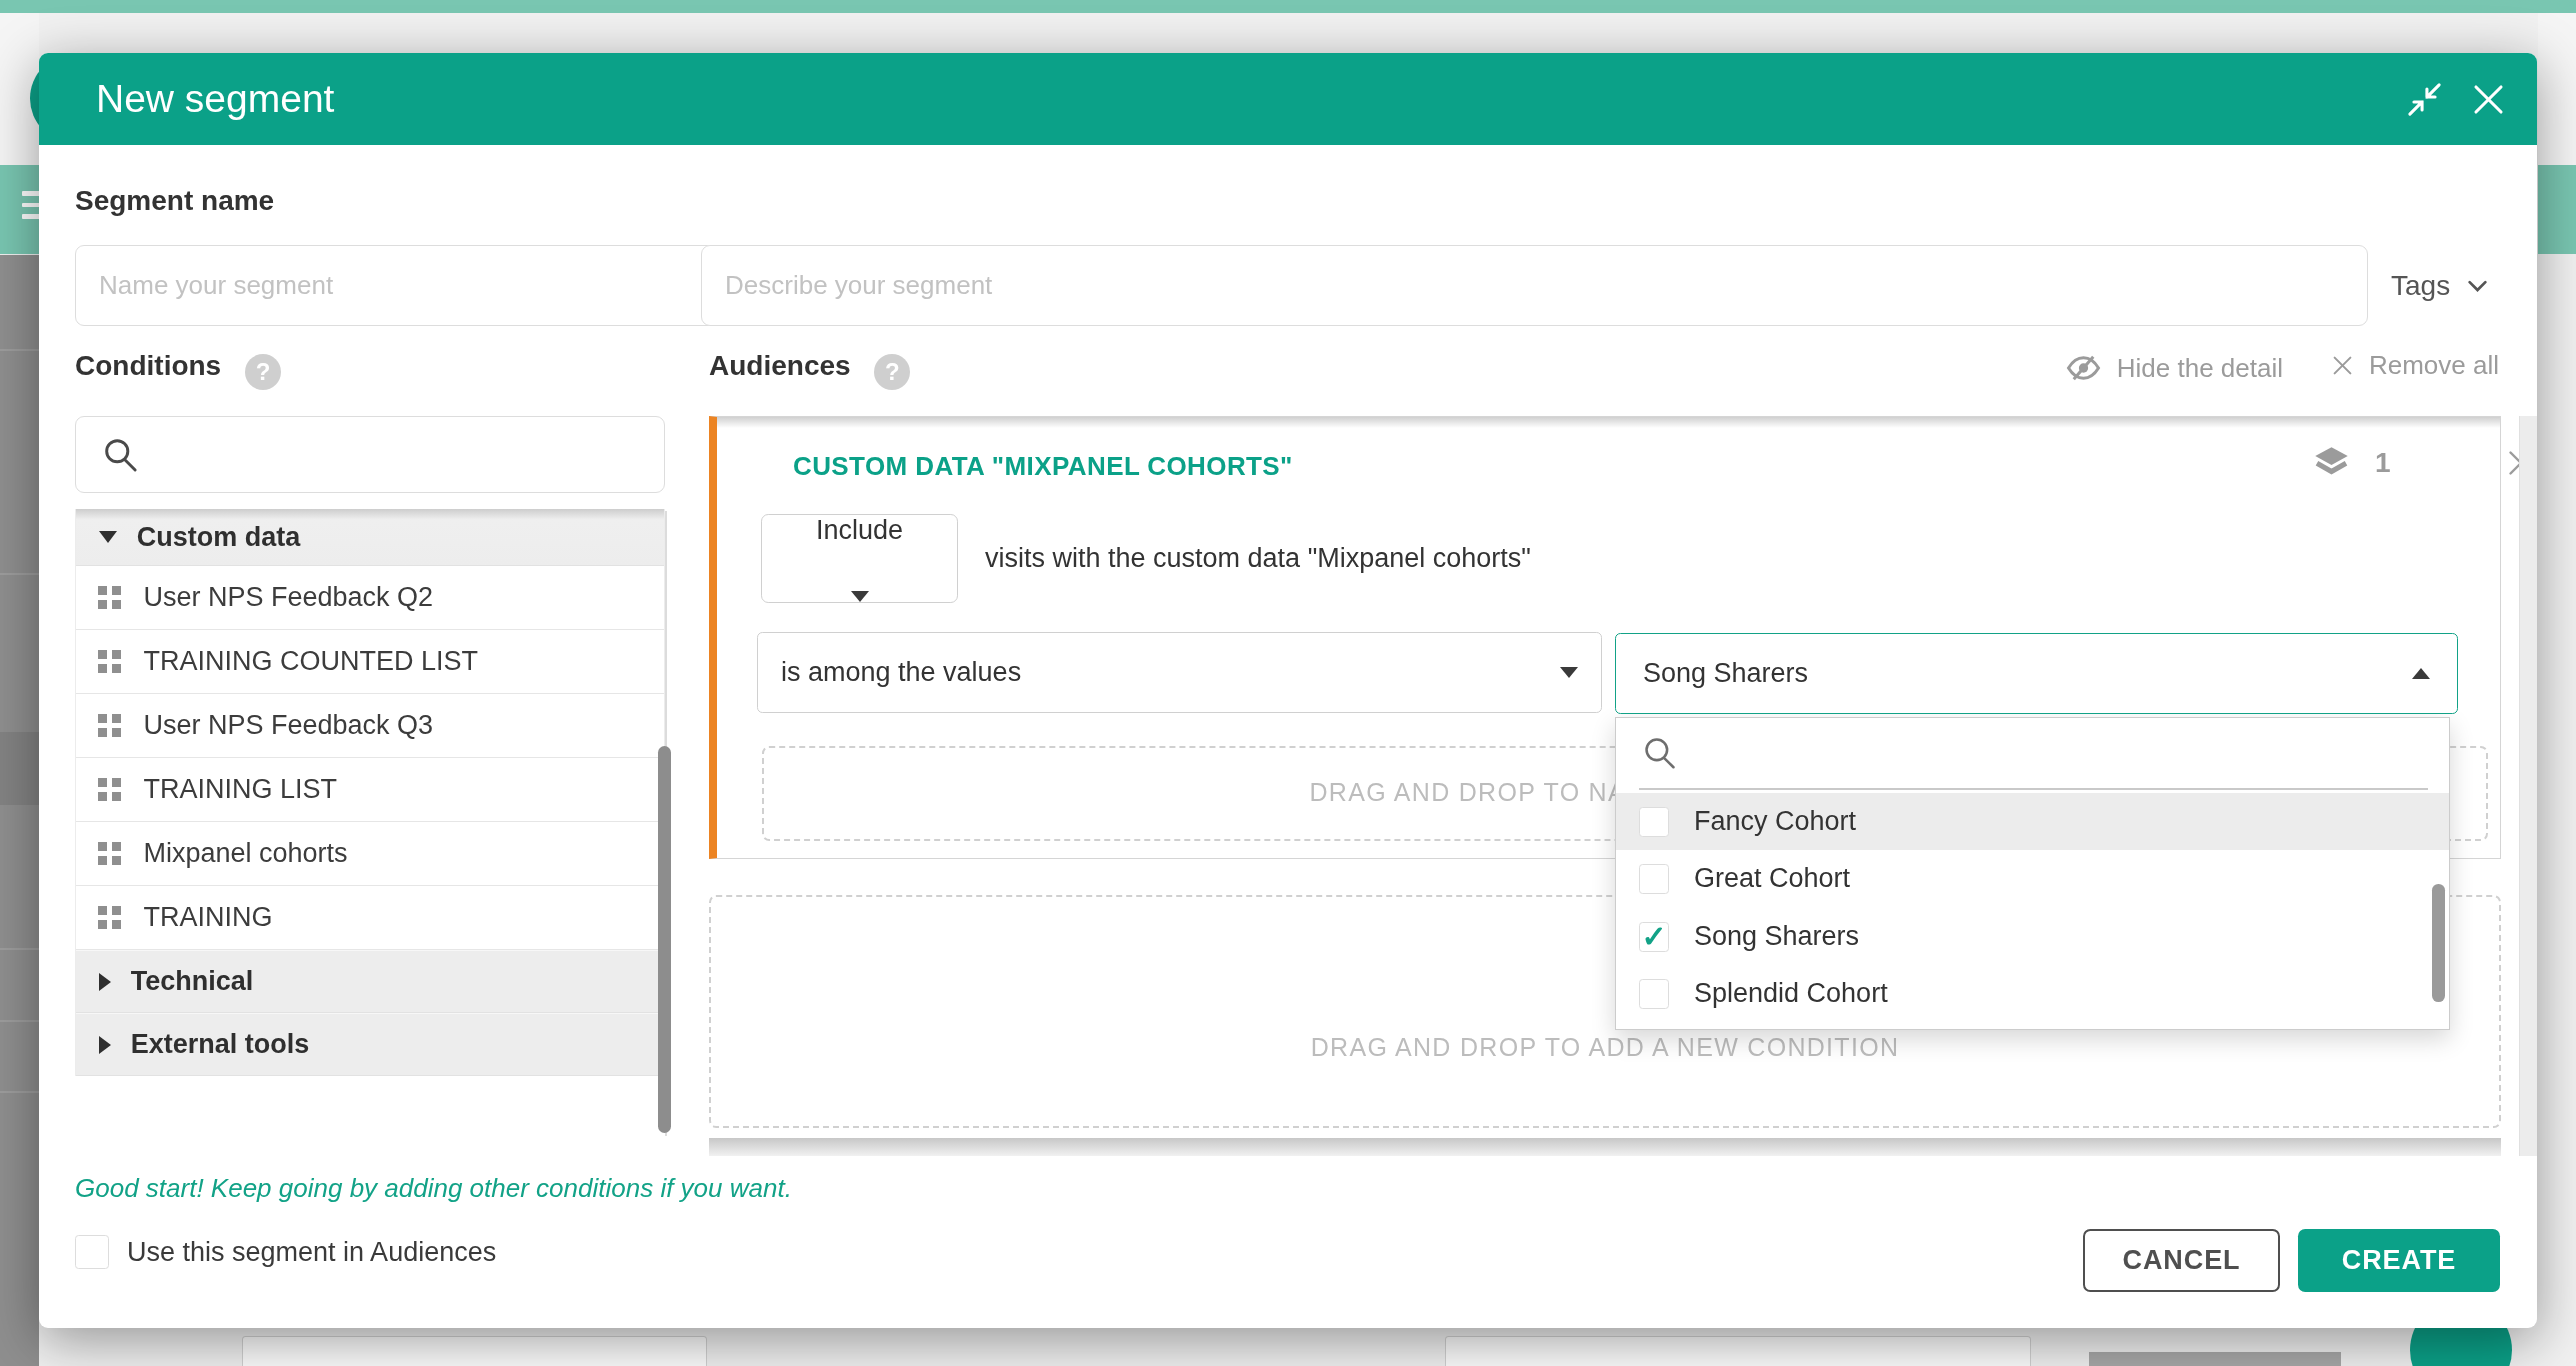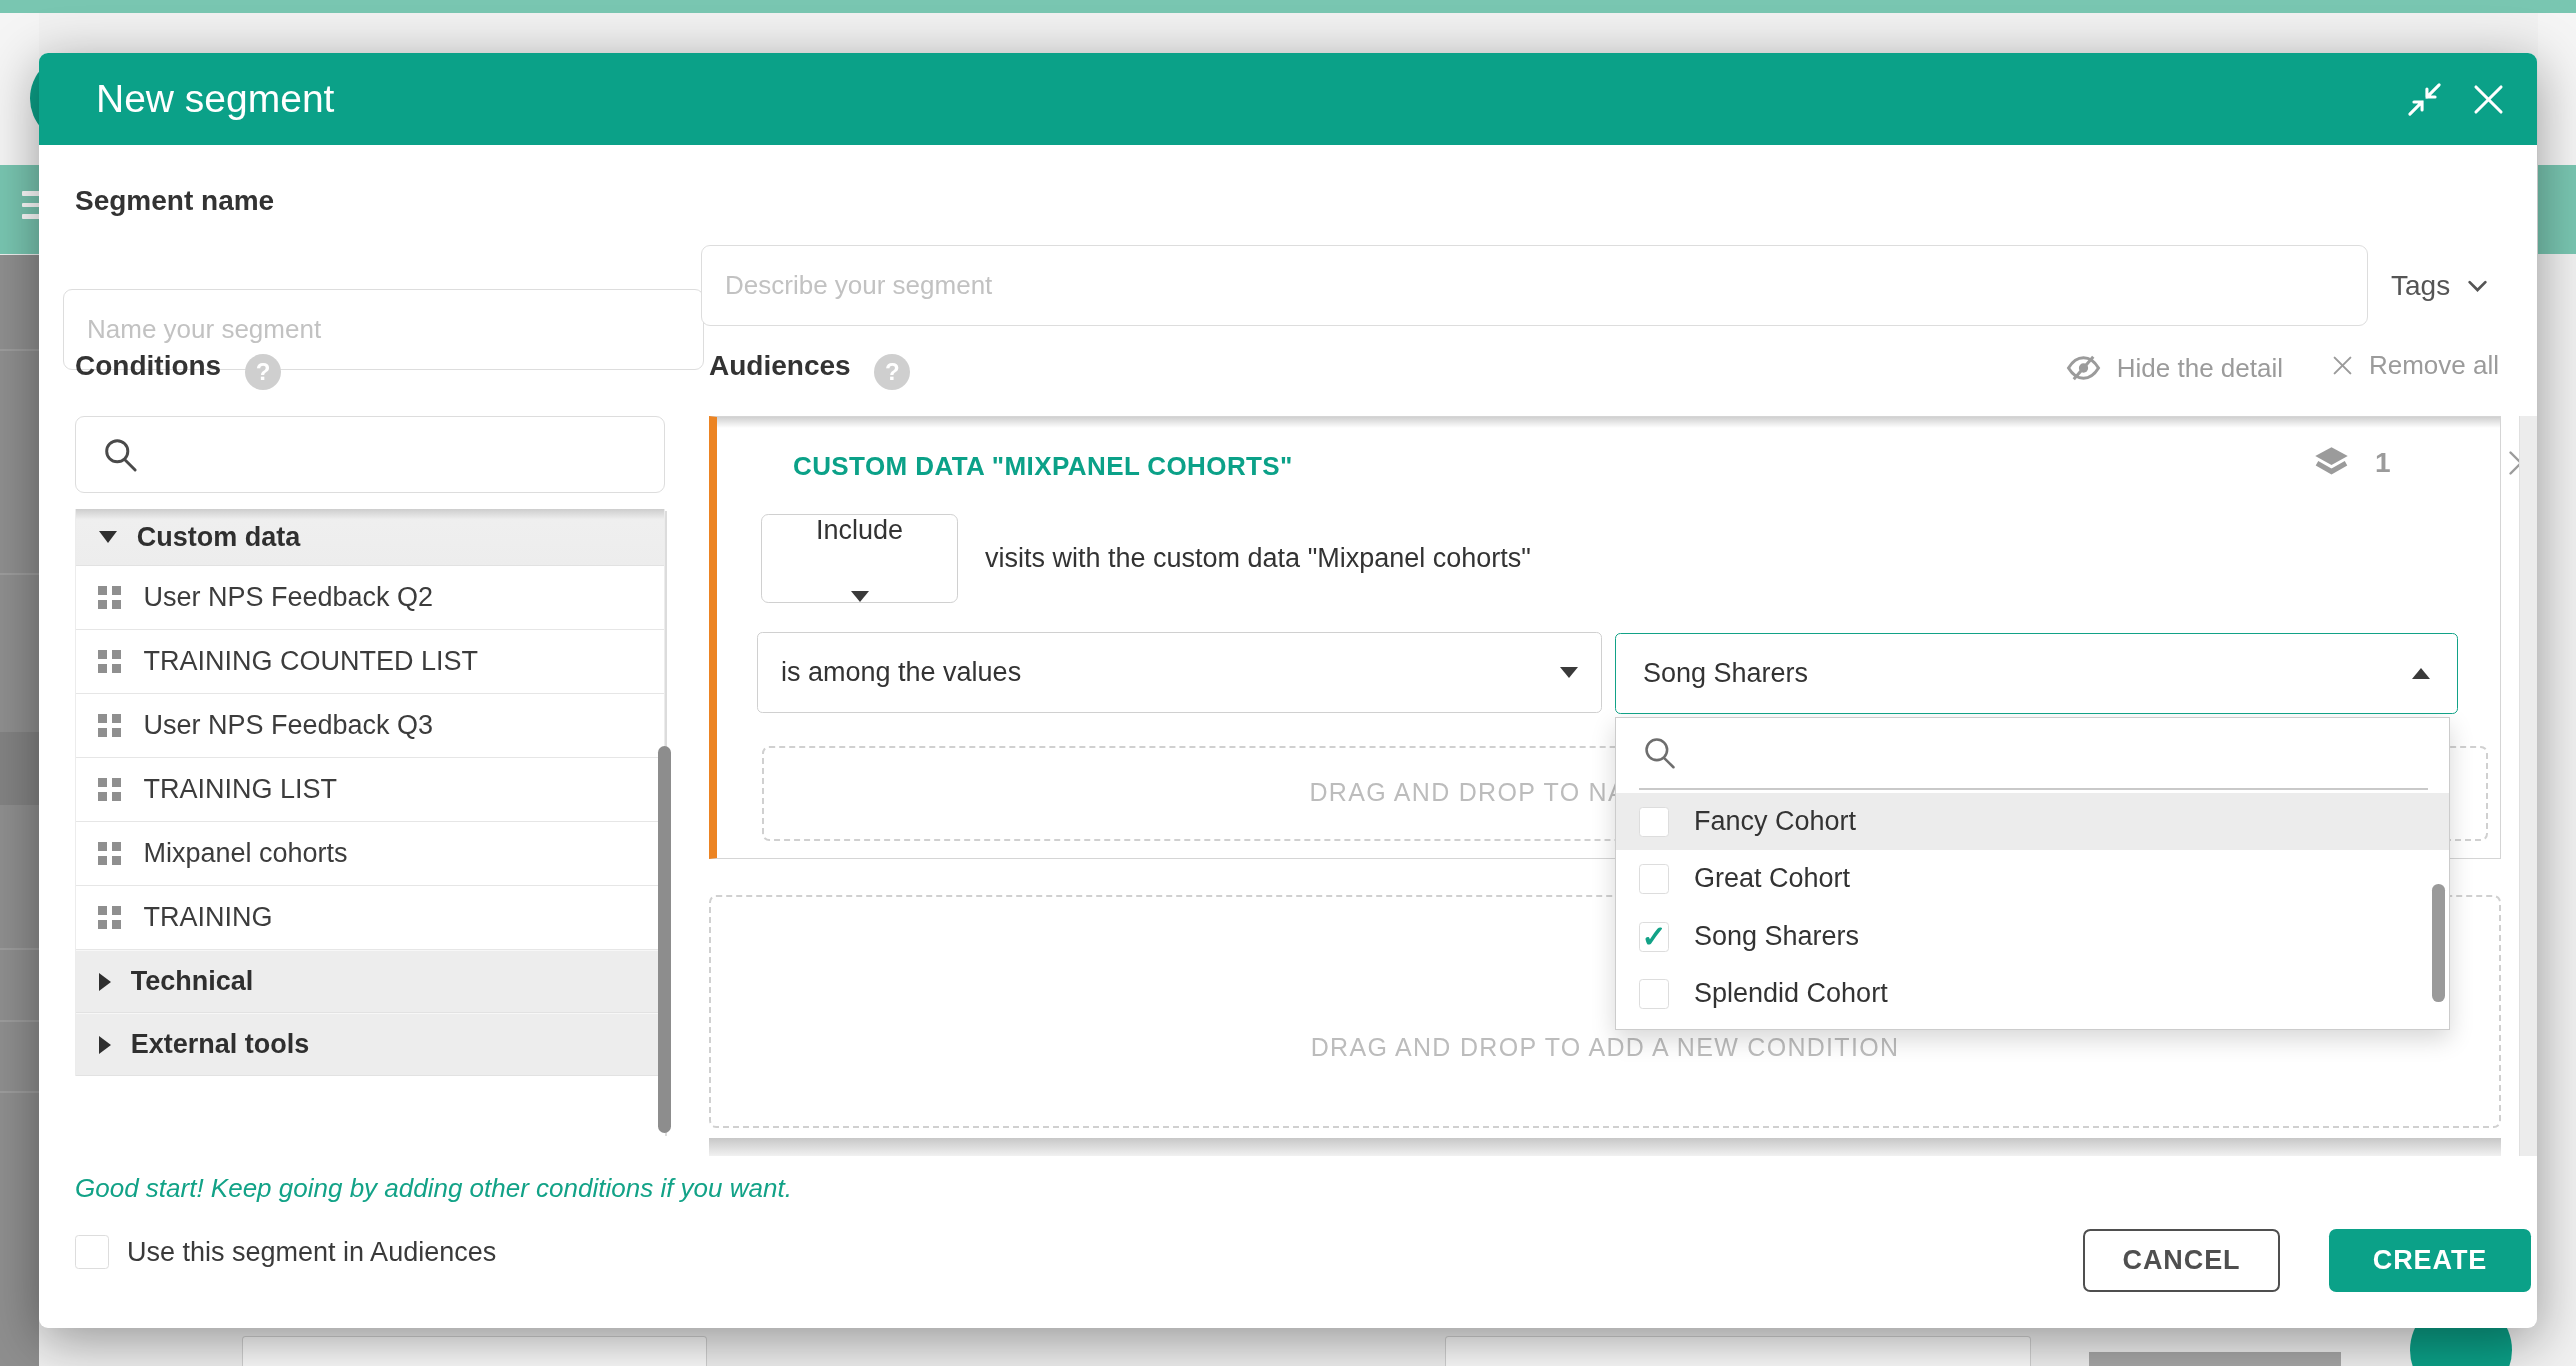--- a/index.html
+++ b/index.html
@@ -94,21 +94,21 @@
   .vtrack{position:absolute;left:2480px;top:363px;width:18px;height:740px;background:#ececec;border-left:0.9px solid #e0e0e0;}
 
   
   .hint{position:absolute;left:36px;top:1120px;font-size:26px;font-style:italic;color:#12a287;}
   .audrow{position:absolute;left:36px;top:1182px;display:flex;align-items:center;gap:18px;}
   .audrow .cbx{width:34px;height:34px;}
   .audlabel{font-size:27px;color:#3a3a3a;}
   .btn{position:absolute;top:1176px;height:63px;border-radius:7.2px;font-size:27px;font-weight:bold;letter-spacing:0.9px;
        display:flex;align-items:center;justify-content:center;cursor:pointer;}
   .btn.cancel{left:2044px;width:197px;background:#fff;border:2.7px solid #4f4f4f;color:#4f4f4f;}
-  .btn.create{left:2259px;width:202px;background:#0ba188;border:none;color:#fff;margin-left:31px;}
+  .btn.create{left:2259px;width:202px;background:#0ba188;border:none;color:#fff;}
 </style>
 </head>
 <body>
 
 <div class="page">
 
   <div class="topstrip"></div>
   <div class="bg-left-light"></div>
   <div class="logo-circle"></div>
   <div class="bg-left-teal"></div>
@@ -143,21 +143,21 @@
       </div>
       <div class="icon-btn" style="right:27px;top:25px;width:43px;height:43px;">
         <svg width="43" height="43" viewBox="0 0 24 24" stroke="#fff" stroke-width="1.7" stroke-linecap="round">
           <line x1="5" y1="5" x2="19" y2="19"></line>
             <line x1="19" y1="5" x2="5" y2="19"></line>
         </svg>
       </div>
     </div>
 
     <div class="lbl" style="left:36px;top:132px;">Segment name</div>
-    <input class="inp" style="left: 24px; top: 192px; width: 641px; height: 81px; margin-top: 44px;" placeholder="Name your segment">
+    <input class="inp" style="left: 36px; top: 192px; width: 641px; height: 81px;" placeholder="Name your segment">
     <input class="inp" style="left: 662px; top: 192px; width: 1667px; height: 81px;" placeholder="Describe your segment">
     <div class="tags">
       <span>Tags</span>
       <svg class="chev" viewBox="0 0 24 24" fill="none" stroke="#555" stroke-width="2.4" stroke-linecap="round">
         <polyline points="5,9 12,16 19,9"></polyline>
       </svg>
     </div>
 
     <div class="lbl" style="left:36px;top:297px;">
       <span>Conditions</span>

